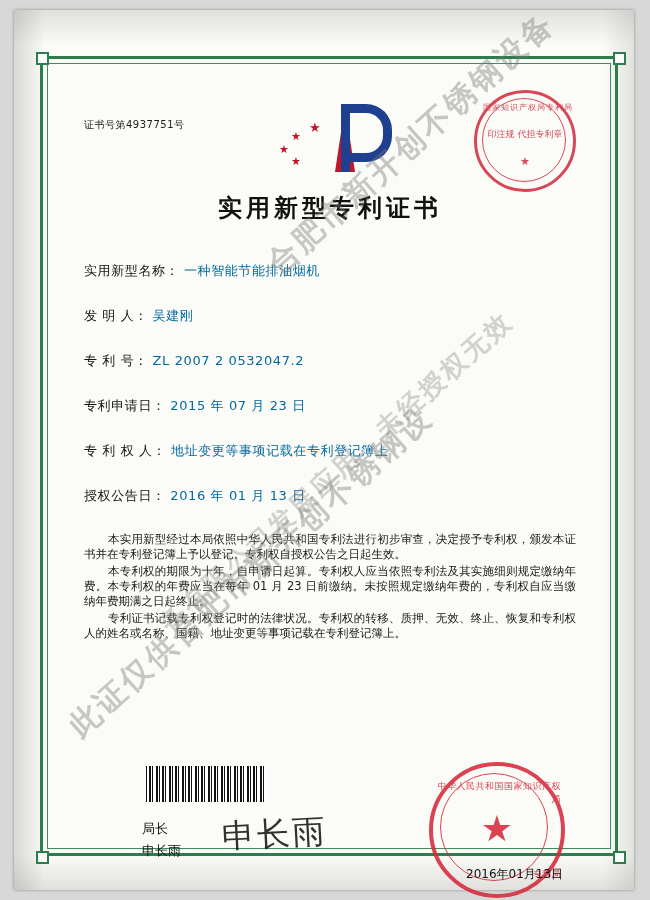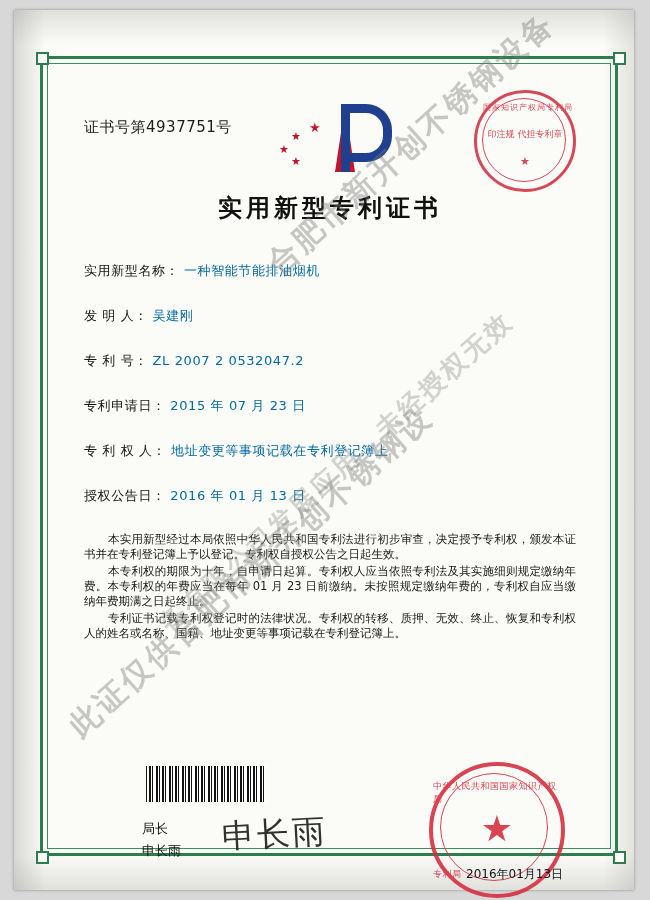--- a/index.html
+++ b/index.html
@@ -76,21 +76,21 @@
     left: 60px;
     top: 70px;
     width: 512px;
     height: 760px;
   }
 
   .cert-number {
     position: absolute;
     left: 10px;
     top: 38px;
-    font-size: 15px;
+    font-size: 10px;
     color: #1c1c1c;
     font-family: "DejaVu Sans", sans-serif;
     letter-spacing: .5px;
   }
 
   
   #logo {
     position: absolute;
     left: 205px;
     top: 20px;
@@ -293,21 +293,21 @@
     position: absolute;
     left: 7px; top: 7px;
     width: 106px; height: 106px;
     border: 1px solid #d62a3c;
     border-radius: 50%;
   }
   #seal-main .arc {
     position: absolute;
     left: 0;
     width: 128px;
-    text-align: left;
+    text-align: right;
     font-size: 9px;
     letter-spacing: .5px;
   }
   #seal-main .arc-up { top: 14px; }
   #seal-main .arc-dn { bottom: 13px; }
   #seal-main .bigstar {
     position: absolute;
     left: 0; top: 44px;
     width: 128px;
     text-align: center;

